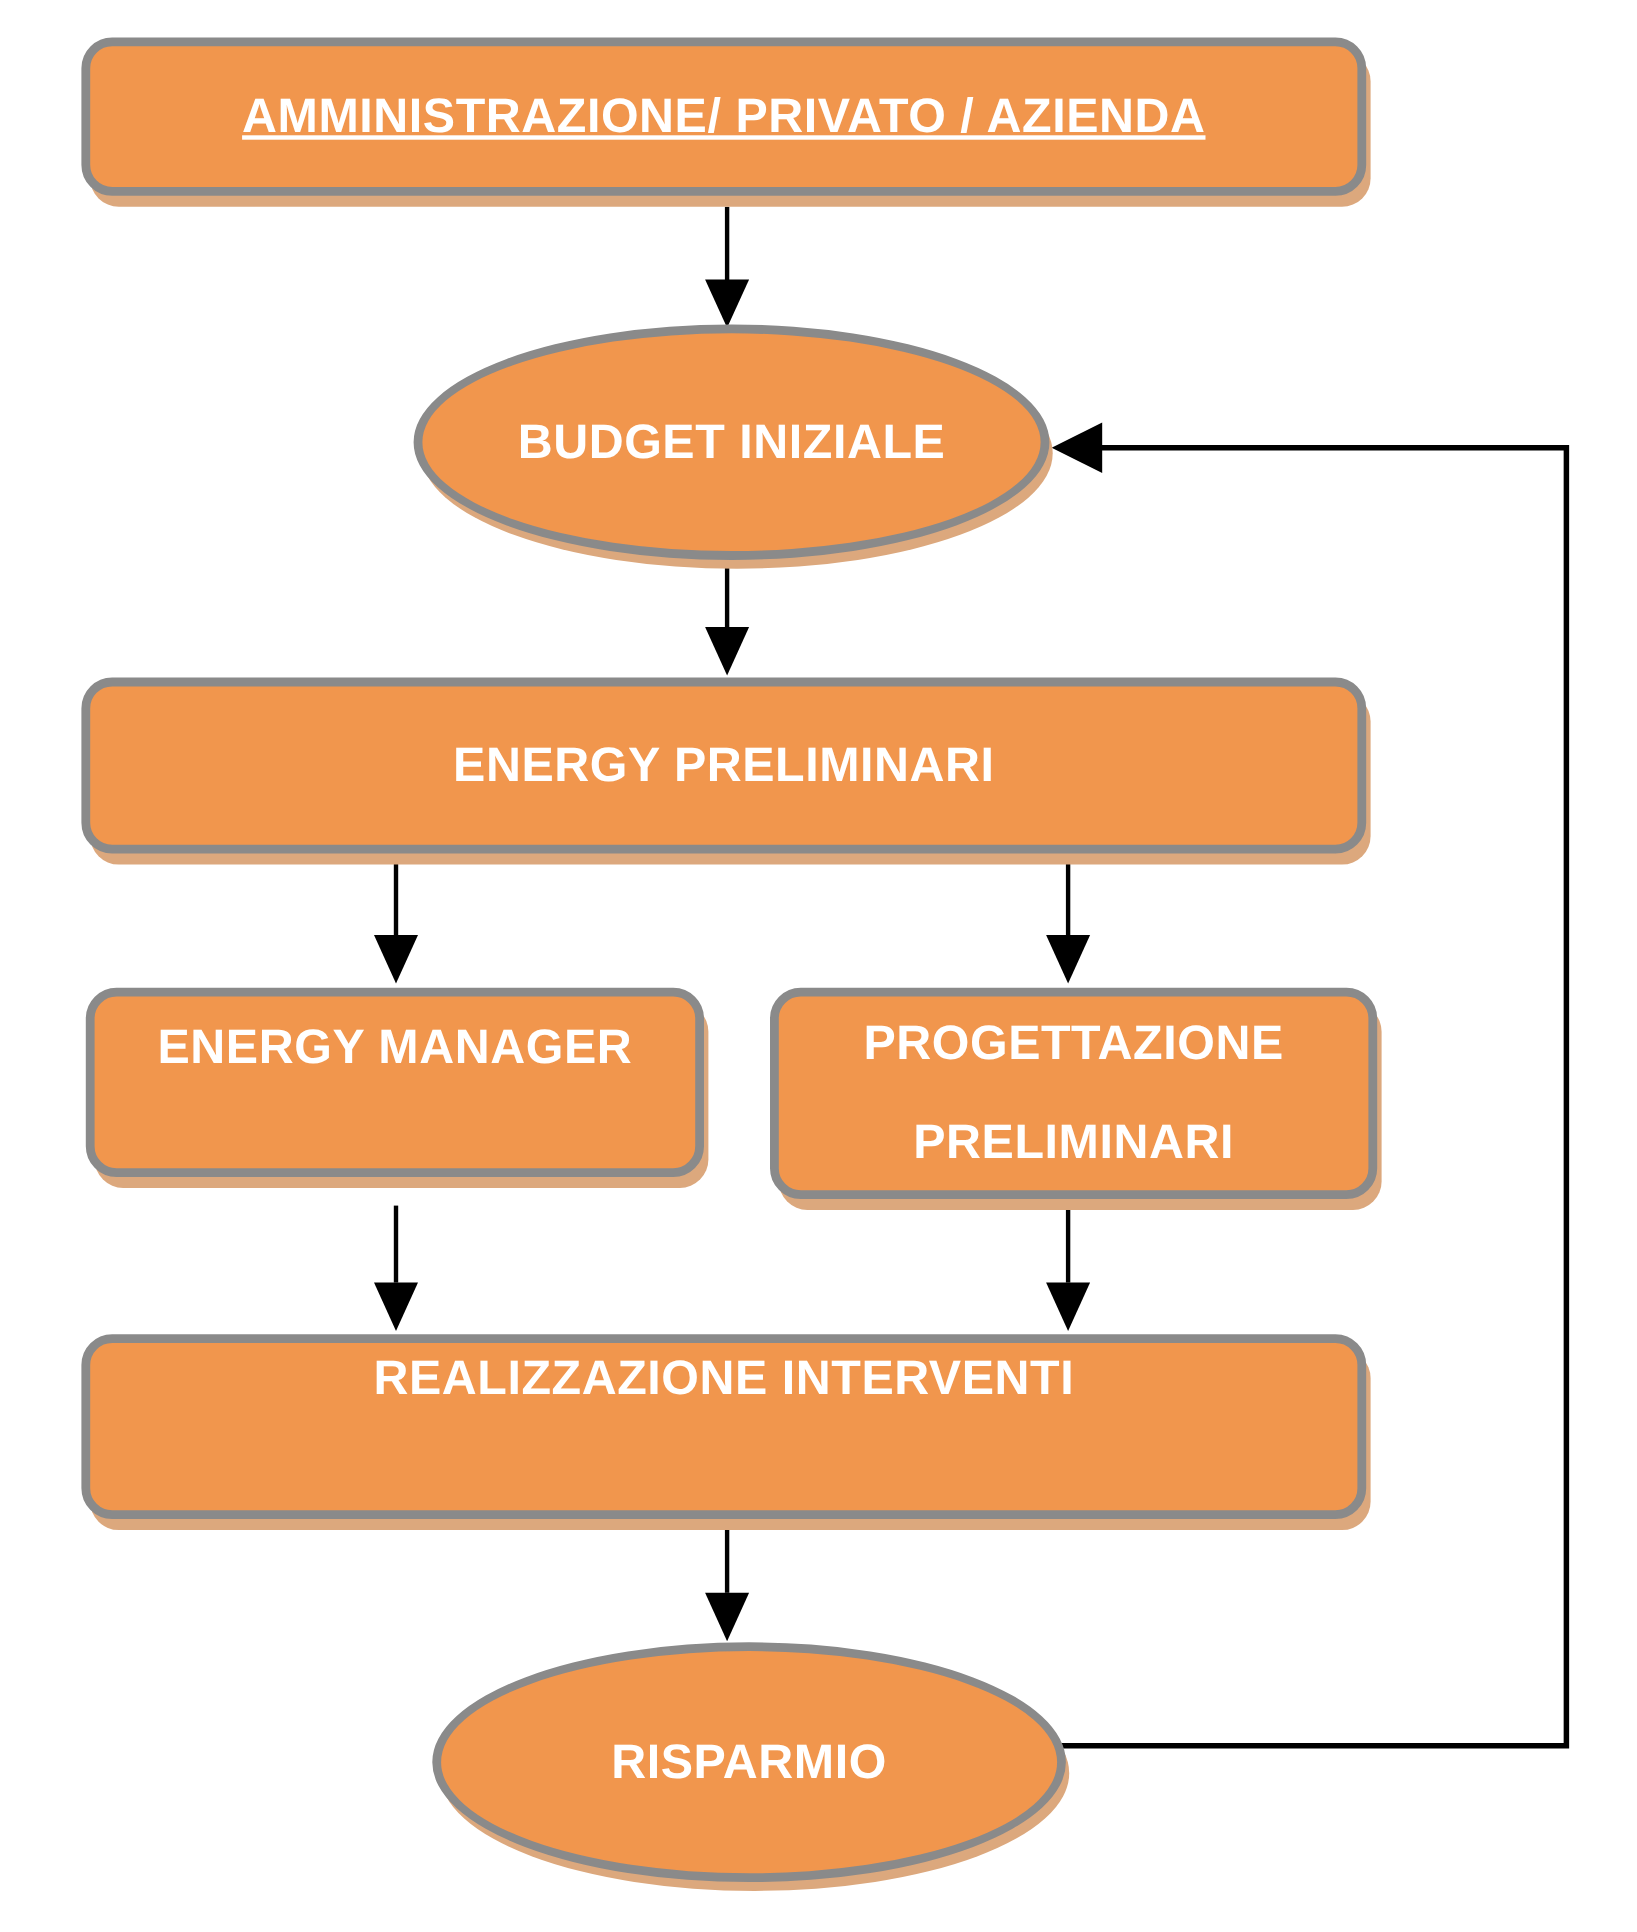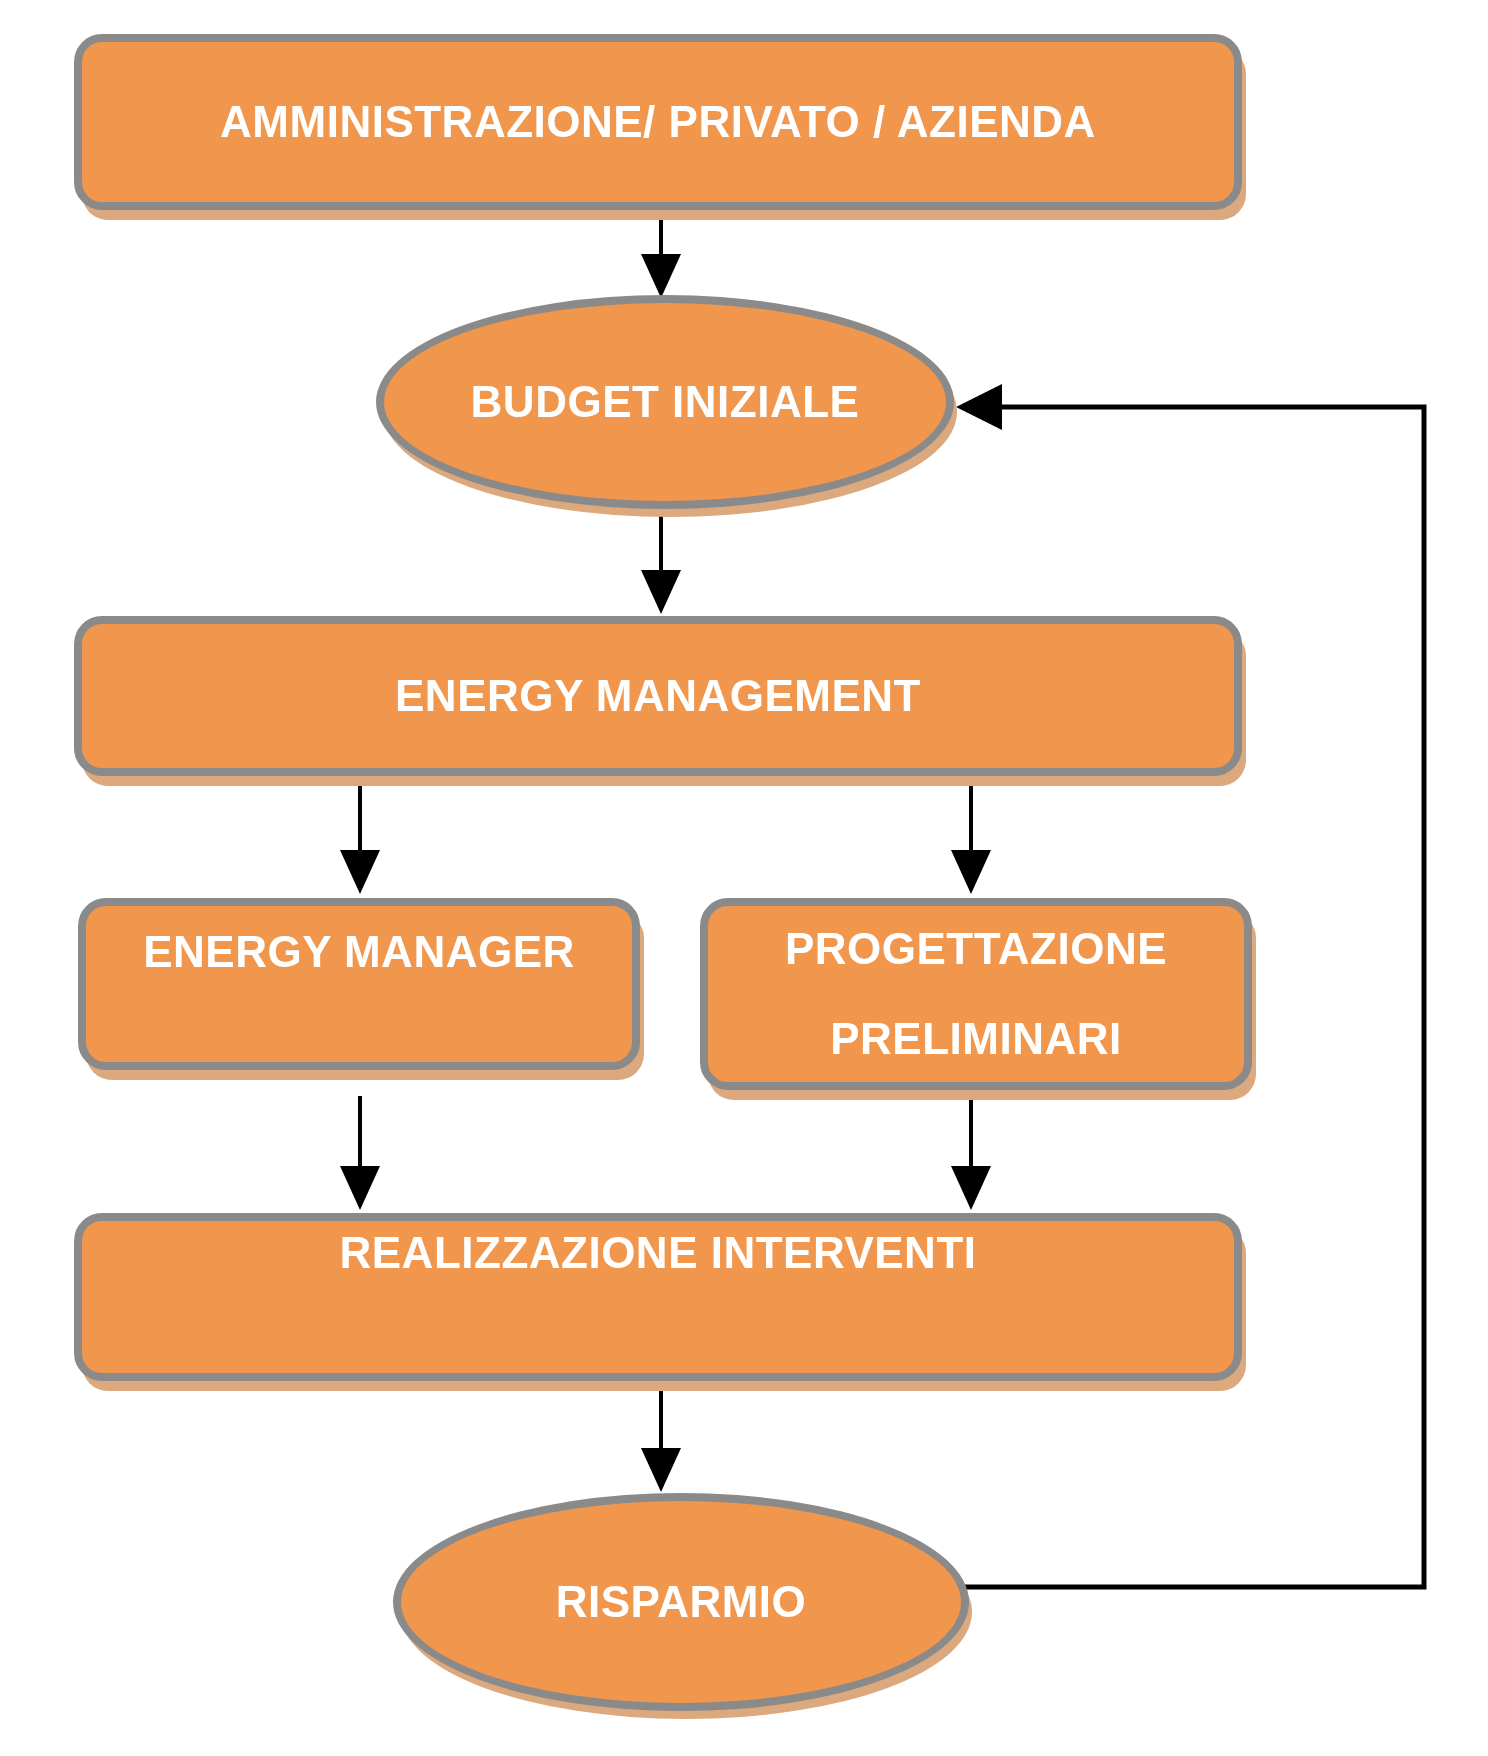--- a/index.html
+++ b/index.html
@@ -89,30 +89,30 @@
       <line x1="661" y1="1385" x2="661" y2="1448" stroke="#000" stroke-width="4"></line>
       <polygon points="661,1492 641,1448 681,1448" fill="#000"></polygon>
     </g>
 
     <g>
       <polyline points="950,1587 1424,1587 1424,407 1000,407" fill="none" stroke="#000" stroke-width="5"></polyline>
       <polygon points="956,407 1002,384 1002,430" fill="#000"></polygon>
     </g>
   </svg>
 
-  <div class="node rect" style="left:74px;top:34px;width:1168px;height:176px;">
+  <div class="node rect" style="left:74px;top:34px;width:1168px;height:144px;text-decoration:underline;">
     <span>AMMINISTRAZIONE/ PRIVATO / AZIENDA</span>
   </div>
 
   <div class="node ellipse" style="left:376px;top:295px;width:578px;height:214px;">
     <span>BUDGET INIZIALE</span>
   </div>
 
   <div class="node rect" style="left:74px;top:616px;width:1168px;height:160px;">
-    <span>ENERGY MANAGEMENT</span>
+    <span>ENERGY PRELIMINARI</span>
   </div>
 
   <div class="node rect" style="left:78px;top:898px;width:562px;height:172px;padding-bottom:64px;">
     <span>ENERGY MANAGER</span>
   </div>
 
   <div class="node rect two-line" style="left:700px;top:898px;width:552px;height:192px;">
     <span>
       <span>PROGETTAZIONE</span><br>
       <span>PRELIMINARI</span>

